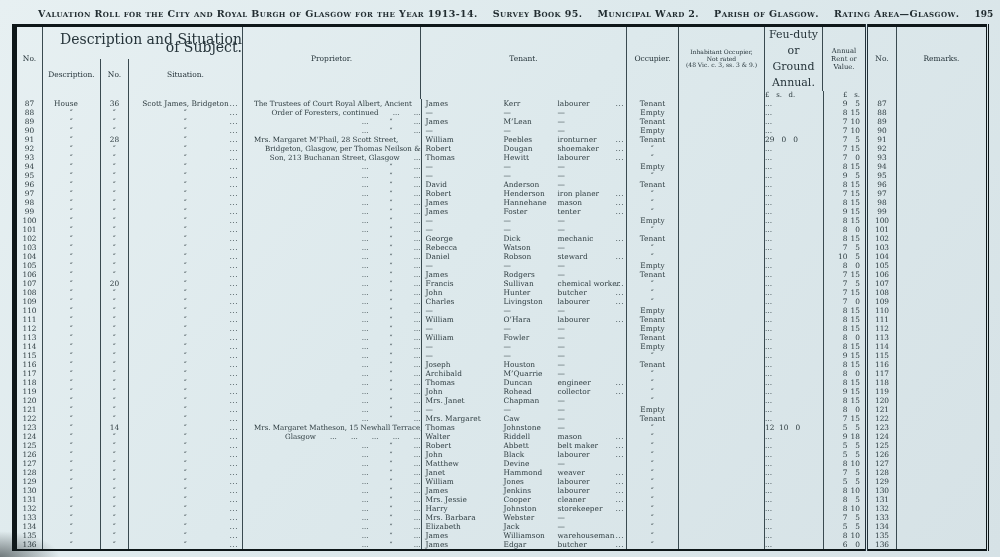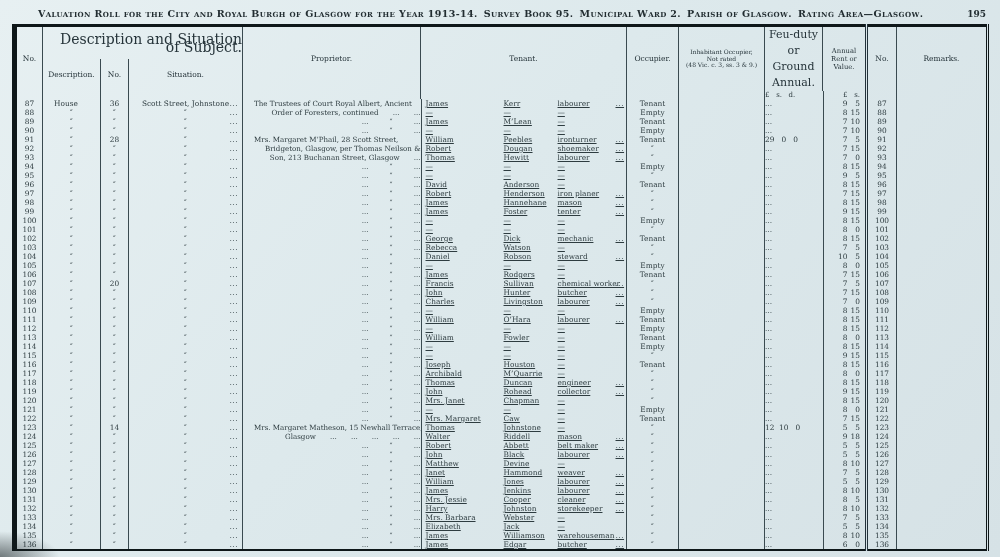--- a/index.html
+++ b/index.html
@@ -8,21 +8,21 @@
     background:linear-gradient(130deg,#e7f0f2 0%,#dde9ec 45%,#d6e2e6 100%);
     font-family:"DejaVu Serif","Liberation Serif",serif;color:#2e3c40;
   }
   .page::after{
     content:"";position:absolute;left:0;bottom:0;width:60px;height:26px;
     background:radial-gradient(ellipse at 0% 100%, rgba(20,28,30,.55), rgba(20,28,30,0) 70%);
     pointer-events:none;
   }
   
   .titlebar{
-    display:flex;align-items:baseline;gap:6px;
+    display:flex;align-items:baseline;gap:15px;
     padding:8px 14px 0 38px;font-weight:700;font-size:9.5px;
     font-variant:small-caps;letter-spacing:.4px;color:#222d31;white-space:nowrap;
   }
   .pageno{margin-left:auto;font-variant:normal;font-size:9px;letter-spacing:0;}
   
   table{
     border-collapse:collapse;table-layout:fixed;
     margin:5px 0 0 12px;width:973px;
     border-left:5px solid #0e1719;border-right:3px double #0e1719;
     border-top:3px solid #0e1719;border-bottom:2px solid #0e1719;
@@ -43,21 +43,21 @@
     vertical-align:middle;color:#2e3c40;
   }
   tr.units td{height:8px;line-height:8px;font-size:7px;}
   .c{text-align:center;}
   .desc{text-align:center;}
   .a-l{text-align:left;padding-left:11px;}
   .sit{position:relative;text-align:center;}
   .sit .dots{position:absolute;right:4px;top:0;}
   .prop{text-align:right;font-size:7.1px;}
   .prop.a-l{text-align:left;}
-  .ten{display:grid;grid-template-columns:78px 54px 58px 1fr;padding-left:4px;text-align:left;text-decoration:underline;}
+  .ten{display:grid;grid-template-columns:78px 54px 58px 1fr;padding-left:4px;text-align:left;}
   .ten .tdots{text-align:right;padding-right:6px;}
   .feu{white-space:pre;text-align:left;}
   .rent{display:grid;grid-template-columns:24px 1fr;}
   .rent .rl{text-align:right;}
   .rent .rs{text-align:right;padding-right:5px;}
   .no2col{border-left:3px double #22313a;}
   .dots{letter-spacing:.5px;}
 </style>
 </head>
 <body>
@@ -127,21 +127,21 @@
             <span class="rs">s.</span>
           </td>
         <td class="no2col"></td>
           <td></td>
       </tr>
 
         <tr>
           <td class="c">87</td>
           <td class="desc a-l">House</td>
           <td class="c">36</td>
-          <td class="sit"><span>Scott Street, Johnstone</span><span class="dots">...</span></td>
+          <td class="sit"><span>Scott James, Bridgeton</span><span class="dots">...</span></td>
           <td class="prop a-l">The Trustees of Court Royal Albert, Ancient</td>
           <td class="ten">
             <span>James</span>
             <span>Kerr</span>
             <span>labourer</span>
             <span class="tdots dots">...</span>
           </td>
           <td class="c">Tenant</td>
           <td></td>
           <td class="feu">...</td>

